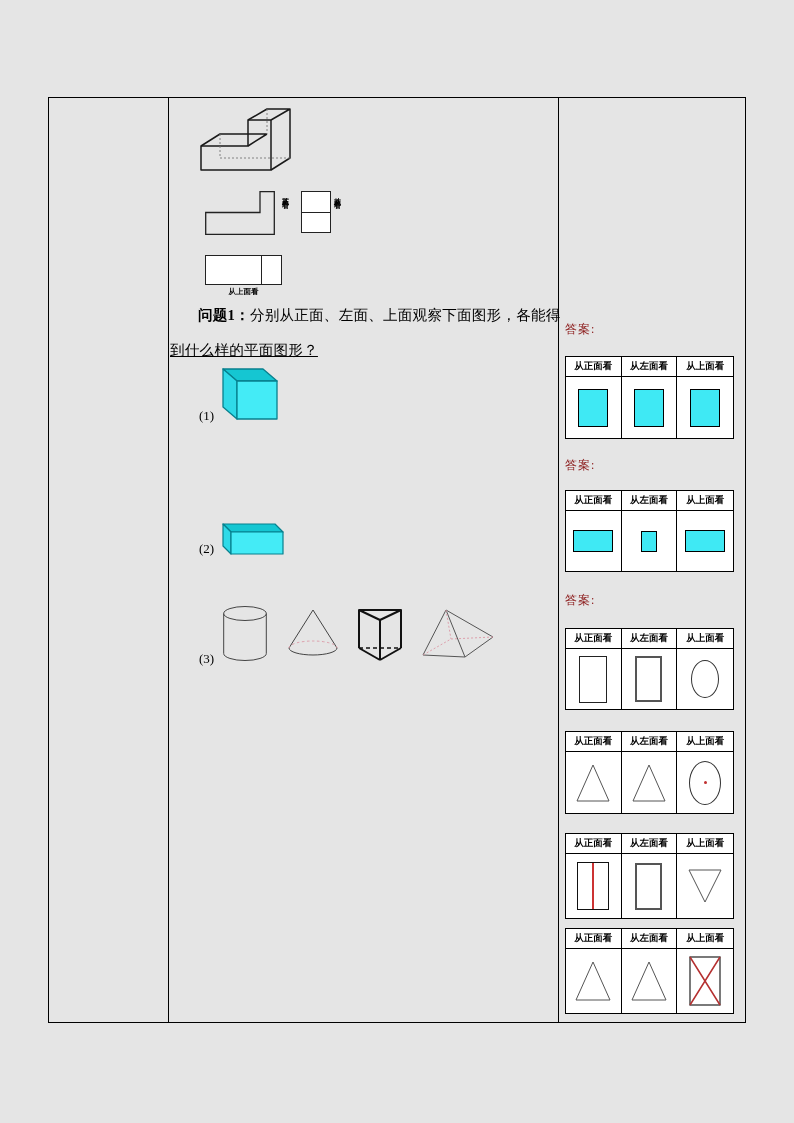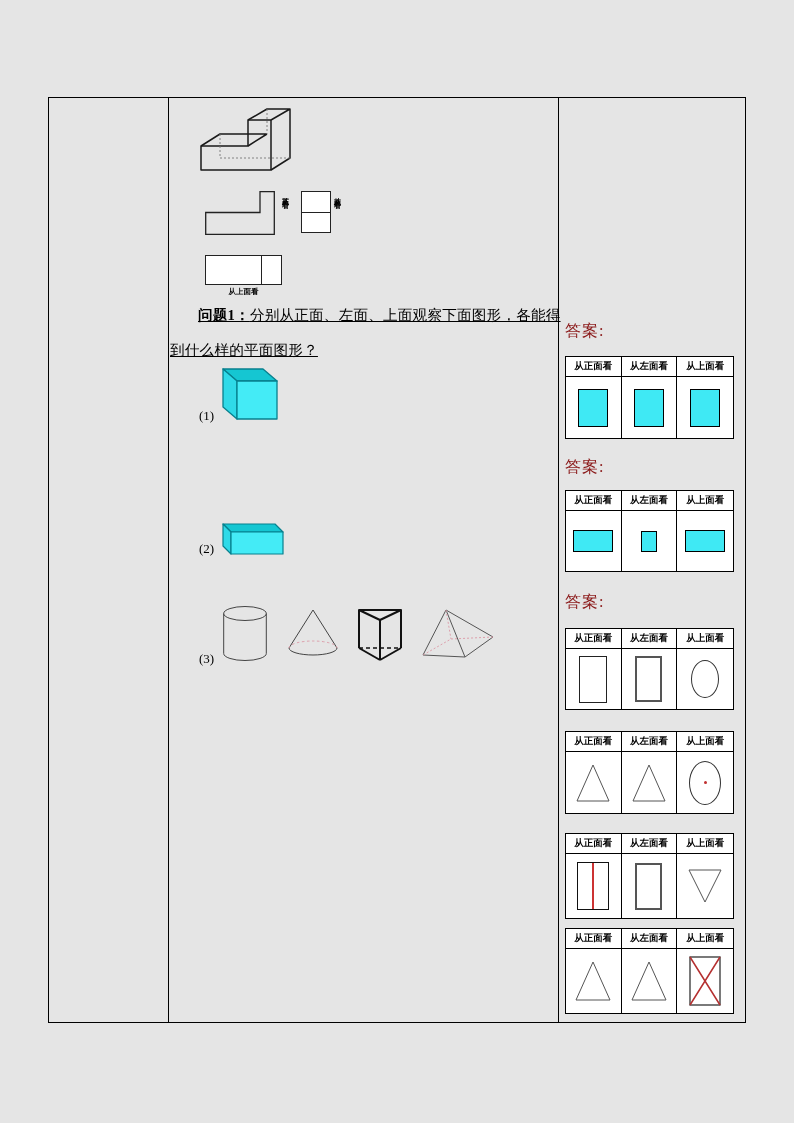--- a/index.html
+++ b/index.html
@@ -16,21 +16,21 @@
   .leftview-divider{position:absolute;left:0;right:0;top:20px;height:1px;background:#222;}
   .topview-divider{position:absolute;top:0;bottom:0;left:55px;width:1px;background:#222;}
   .vlabel{position:absolute;writing-mode:vertical-rl;text-orientation:upright;
           font-size:7px;line-height:9px;letter-spacing:1px;font-family:"Liberation Sans",sans-serif;font-weight:bold;}
   .hlabel{position:absolute;font-size:7.5px;font-family:"Liberation Sans",sans-serif;font-weight:bold;text-align:center;}
   
   .ptext{position:absolute;font-size:14.6px;white-space:nowrap;letter-spacing:0.2px;}
   .ptext .plabel{font-weight:bold;}
   .inum{position:absolute;font-size:13px;}
   
-  .ans-label{position:absolute;left:565px;font-size:16px;color:#8B1A1A;letter-spacing:1px;}
+  .ans-label{position:absolute;left:565px;font-size:12px;color:#8B1A1A;letter-spacing:1px;}
   .ans-table{position:absolute;left:565px;width:167px;border:1px solid #000;background:#fff;
              display:grid;grid-template-columns:1fr 1fr 1fr;grid-template-rows:20px 1fr;box-sizing:content-box;}
   .ath{border-bottom:1px solid #000;border-right:1px solid #000;font-weight:bold;font-size:9.5px;
        font-family:"Liberation Sans",sans-serif;display:flex;align-items:center;justify-content:center;}
   .ath.last{border-right:none;}
   .atc{border-right:1px solid #000;display:flex;align-items:center;justify-content:center;}
   .atc.last{border-right:none;}
   
   .sq-cyan{width:28px;height:36px;background:#3FE9F4;border:1px solid #000;}
   .rc-wide{width:38px;height:20px;background:#3FE9F4;border:1px solid #000;}
@@ -72,21 +72,21 @@
   <div class="box" style="left:301px;top:191px;width:30px;height:42px;">
     <div class="leftview-divider"></div>
   </div>
   <div class="vlabel" style="left:333px;top:192px;">从左面看</div>
 
   <div class="box" style="left:205px;top:255px;width:77px;height:30px;">
     <div class="topview-divider"></div>
   </div>
   <div class="hlabel" style="left:205px;top:287px;width:77px;">从上面看</div>
 
-  <div class="ptext" style="left:198px;top:306px;text-decoration:underline;">
+  <div class="ptext" style="left:198px;top:306px;">
     <span class="plabel">问题1：</span><span>分别从正面、左面、上面观察下面图形，各能得</span>
   </div>
   <div class="ptext" style="left:170px;top:341px;text-decoration:underline;">
     <span>到什么样的平面图形？</span>
   </div>
 
   <div class="inum" style="left:199px;top:408px;">(1)</div>
   <svg class="abs" style="left:221px;top:367px;" width="60" height="56" viewBox="0 0 60 56">
     <g stroke="#07808E" stroke-width="1.3" stroke-linejoin="round">
       <polygon points="2,2 42,2 56,14 16,14" fill="#15C6D2"></polygon>

